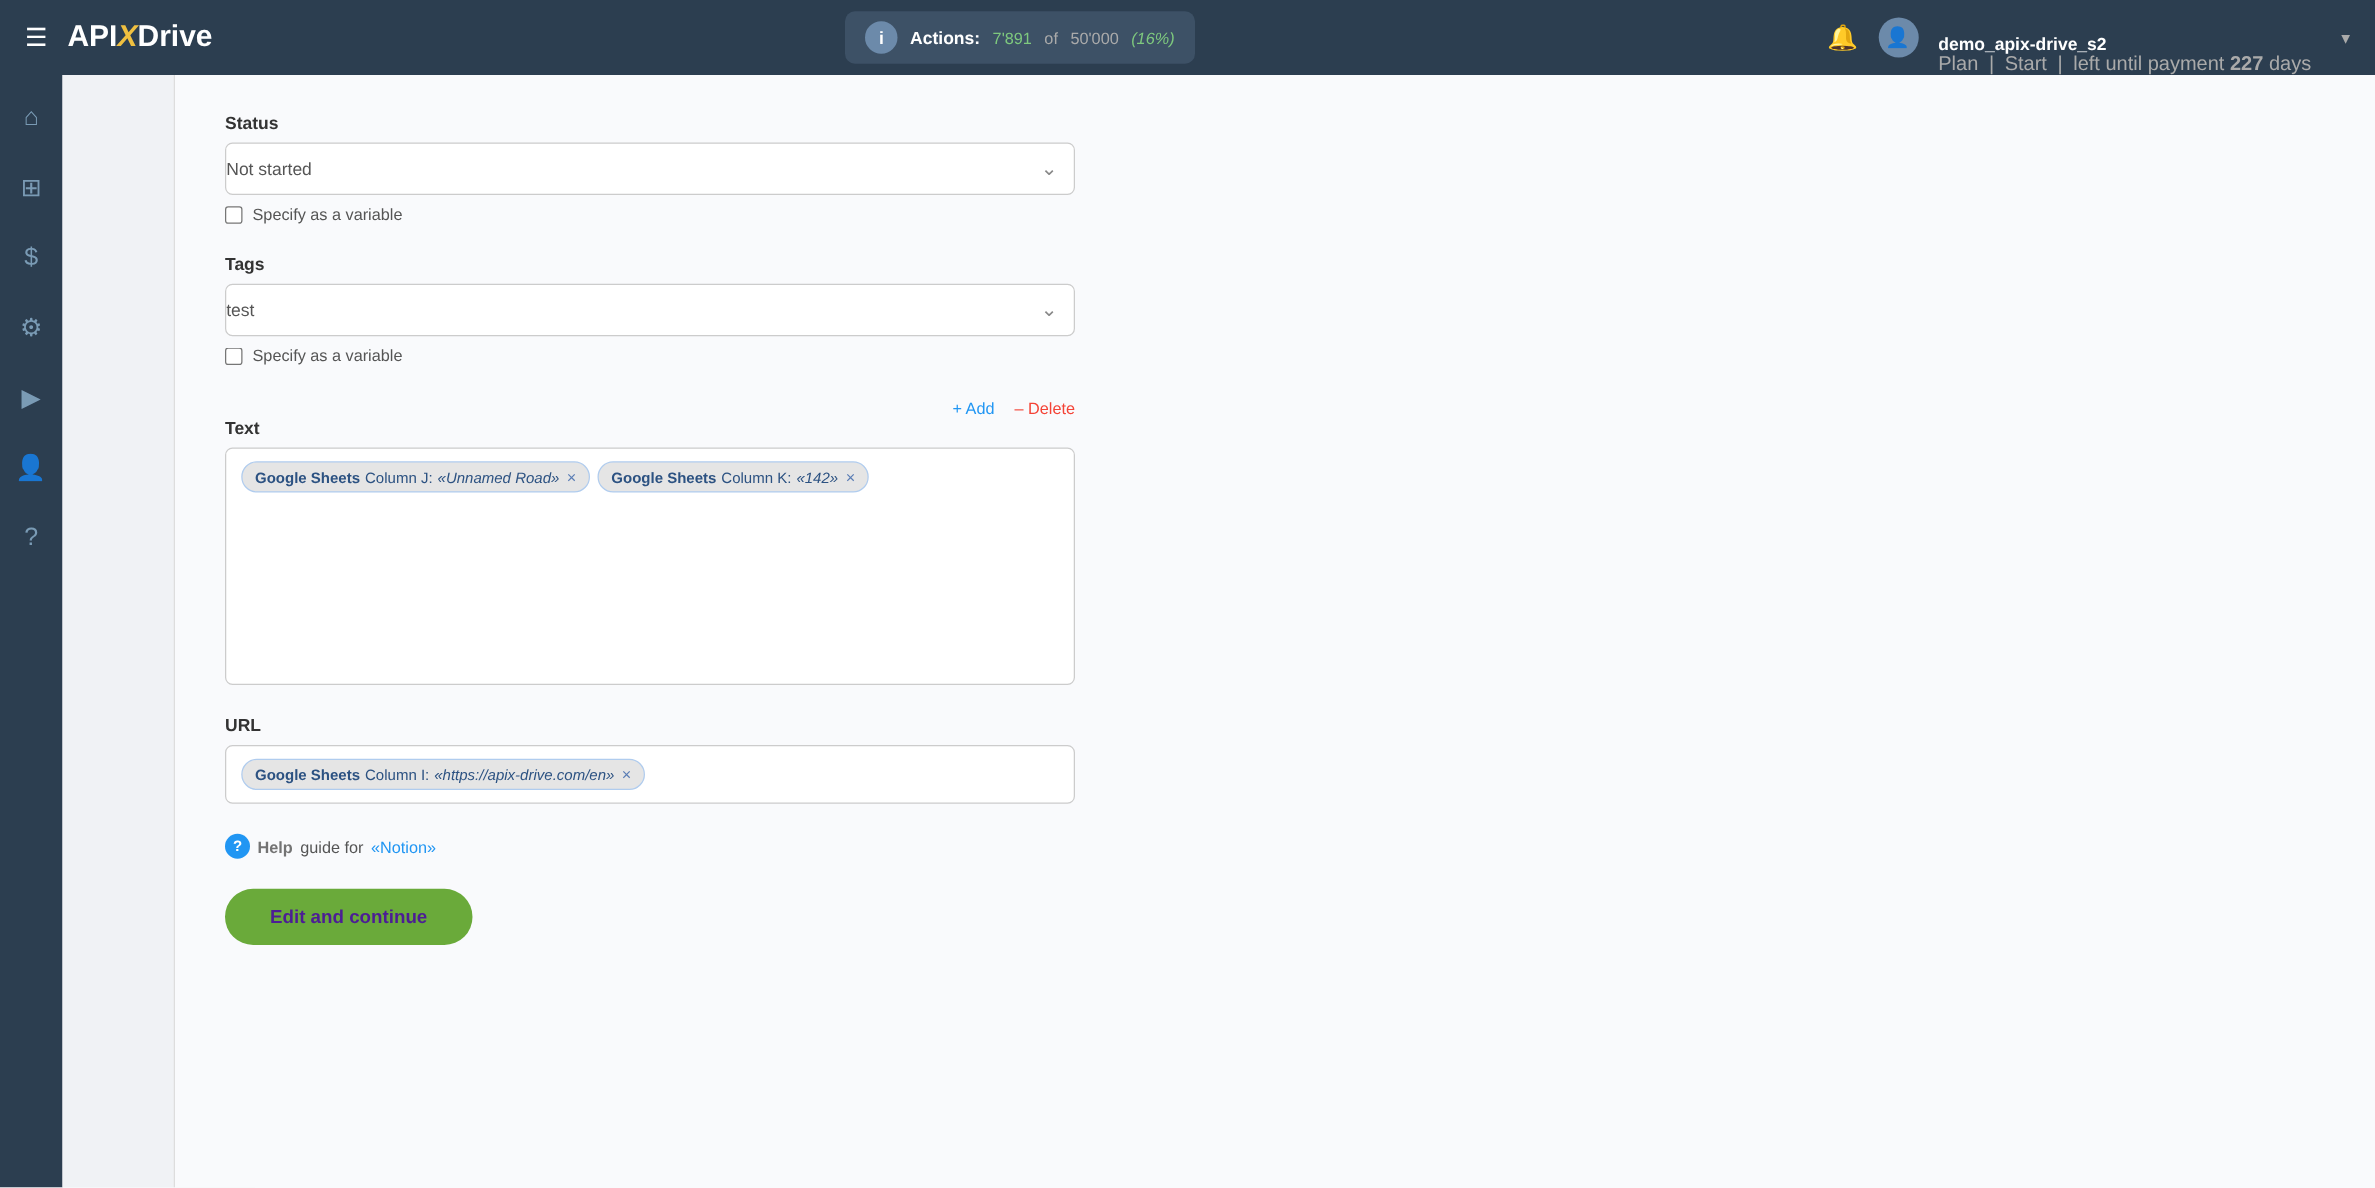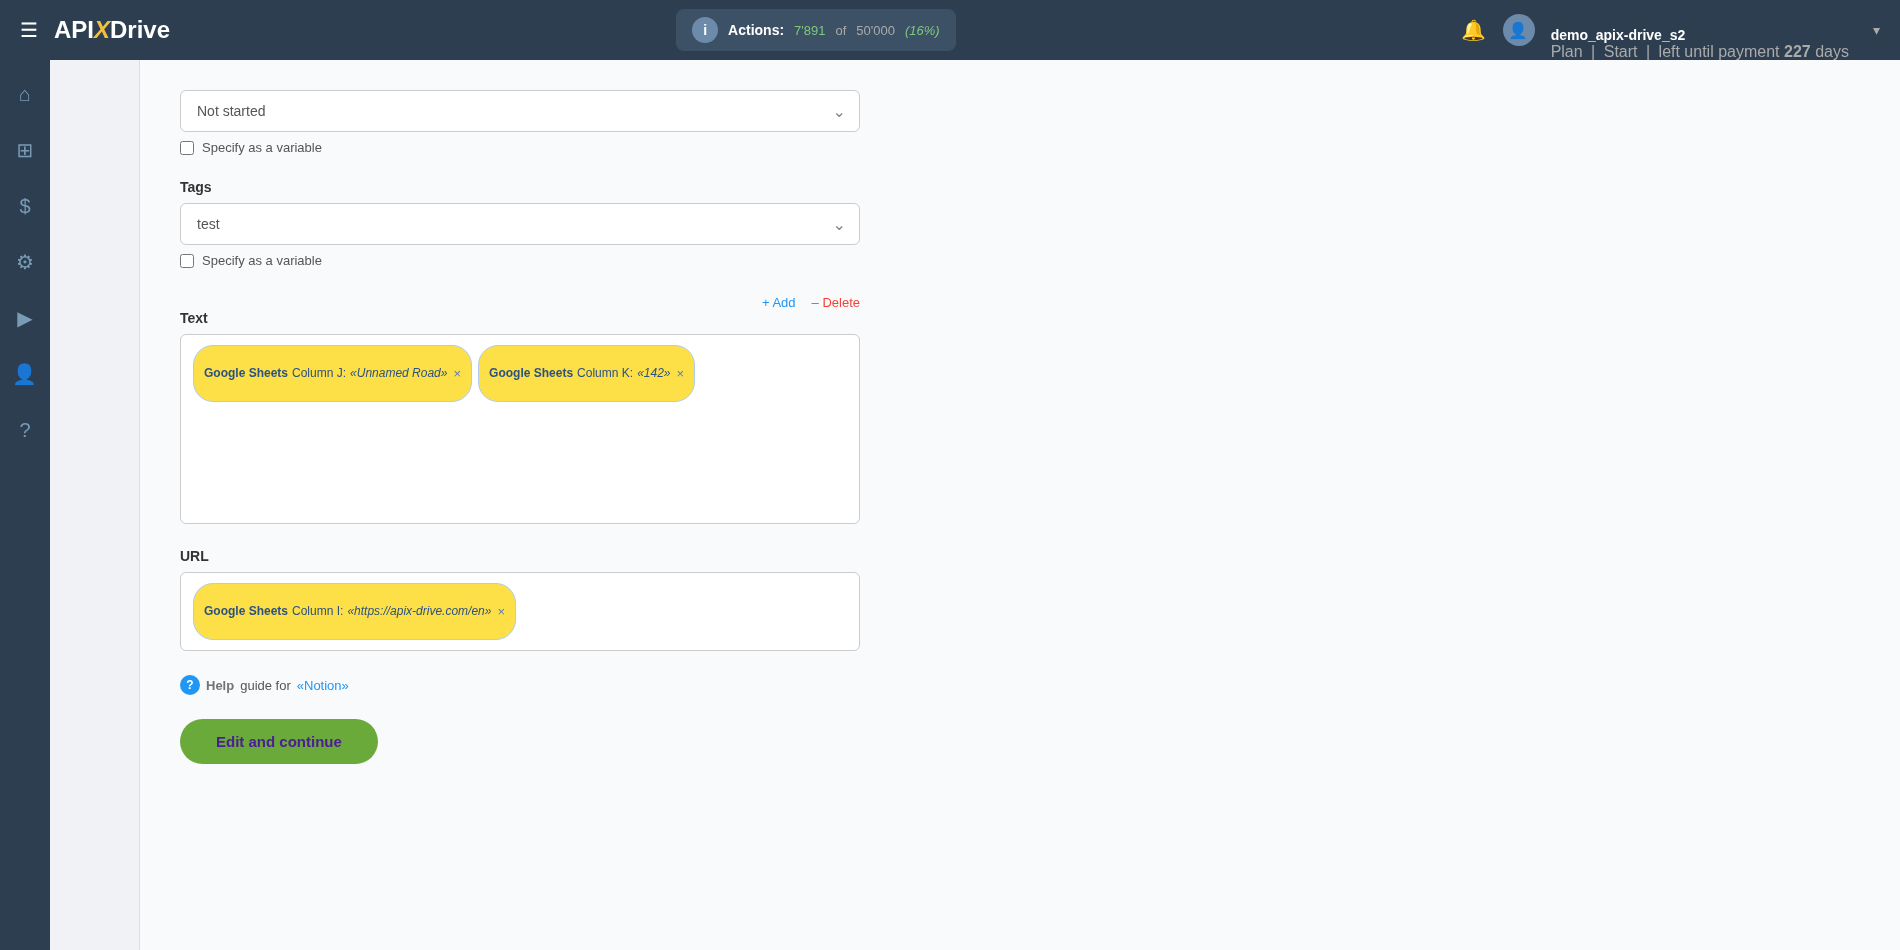--- a/index.html
+++ b/index.html
@@ -130,21 +130,21 @@
       font-size: 14px;
       font-weight: 600;
       color: #333;
       margin-bottom: 8px;
     }
     .select-wrapper {
       position: relative;
     }
     .form-select {
       width: 100%;
-      padding: 12px 16px;
+      padding: 12px 0;
       border: 1px solid #ccc;
       border-radius: 6px;
       font-size: 14px;
       color: #555;
       background: white;
       appearance: none;
       cursor: pointer;
       outline: none;
     }
     .select-arrow {
@@ -197,25 +197,26 @@
       padding: 10px 12px;
       background: white;
       display: flex;
       flex-wrap: wrap;
       align-content: flex-start;
       gap: 6px;
       cursor: text;
     }
     .tag-chip {
       display: inline-flex;
+      align-items: center;
       gap: 4px;
-      background: #fde047;
+      background: #e5e5e5;
       border: 1px solid #b0ccee;
       border-radius: 20px;
-      padding: 20px 10px;
+      padding: 4px 10px;
       font-size: 12px;
       color: #2c5282;
       white-space: nowrap;
     }
     .tag-chip .chip-bold { font-weight: 700; }
     .tag-chip .chip-italic { font-style: italic; }
     .tag-chip .chip-x {
       cursor: pointer;
       color: #5a7db5;
       font-size: 13px;
@@ -318,20 +319,21 @@
     <div class="nav-icon">👤</div>
     <div class="nav-icon">?</div>
   </div>
 
   <div class="left-panel"></div>
 
   <div class="content-area">
 
     
     <div class="field-group">
+      <div class="field-label">Status</div>
       <div class="select-wrapper">
         <select class="form-select">
           <option>Not started</option>
           <option>In progress</option>
           <option>Done</option>
           <option>Cancelled</option>
         </select>
         <span class="select-arrow">⌄</span>
       </div>
       <div class="checkbox-row">

